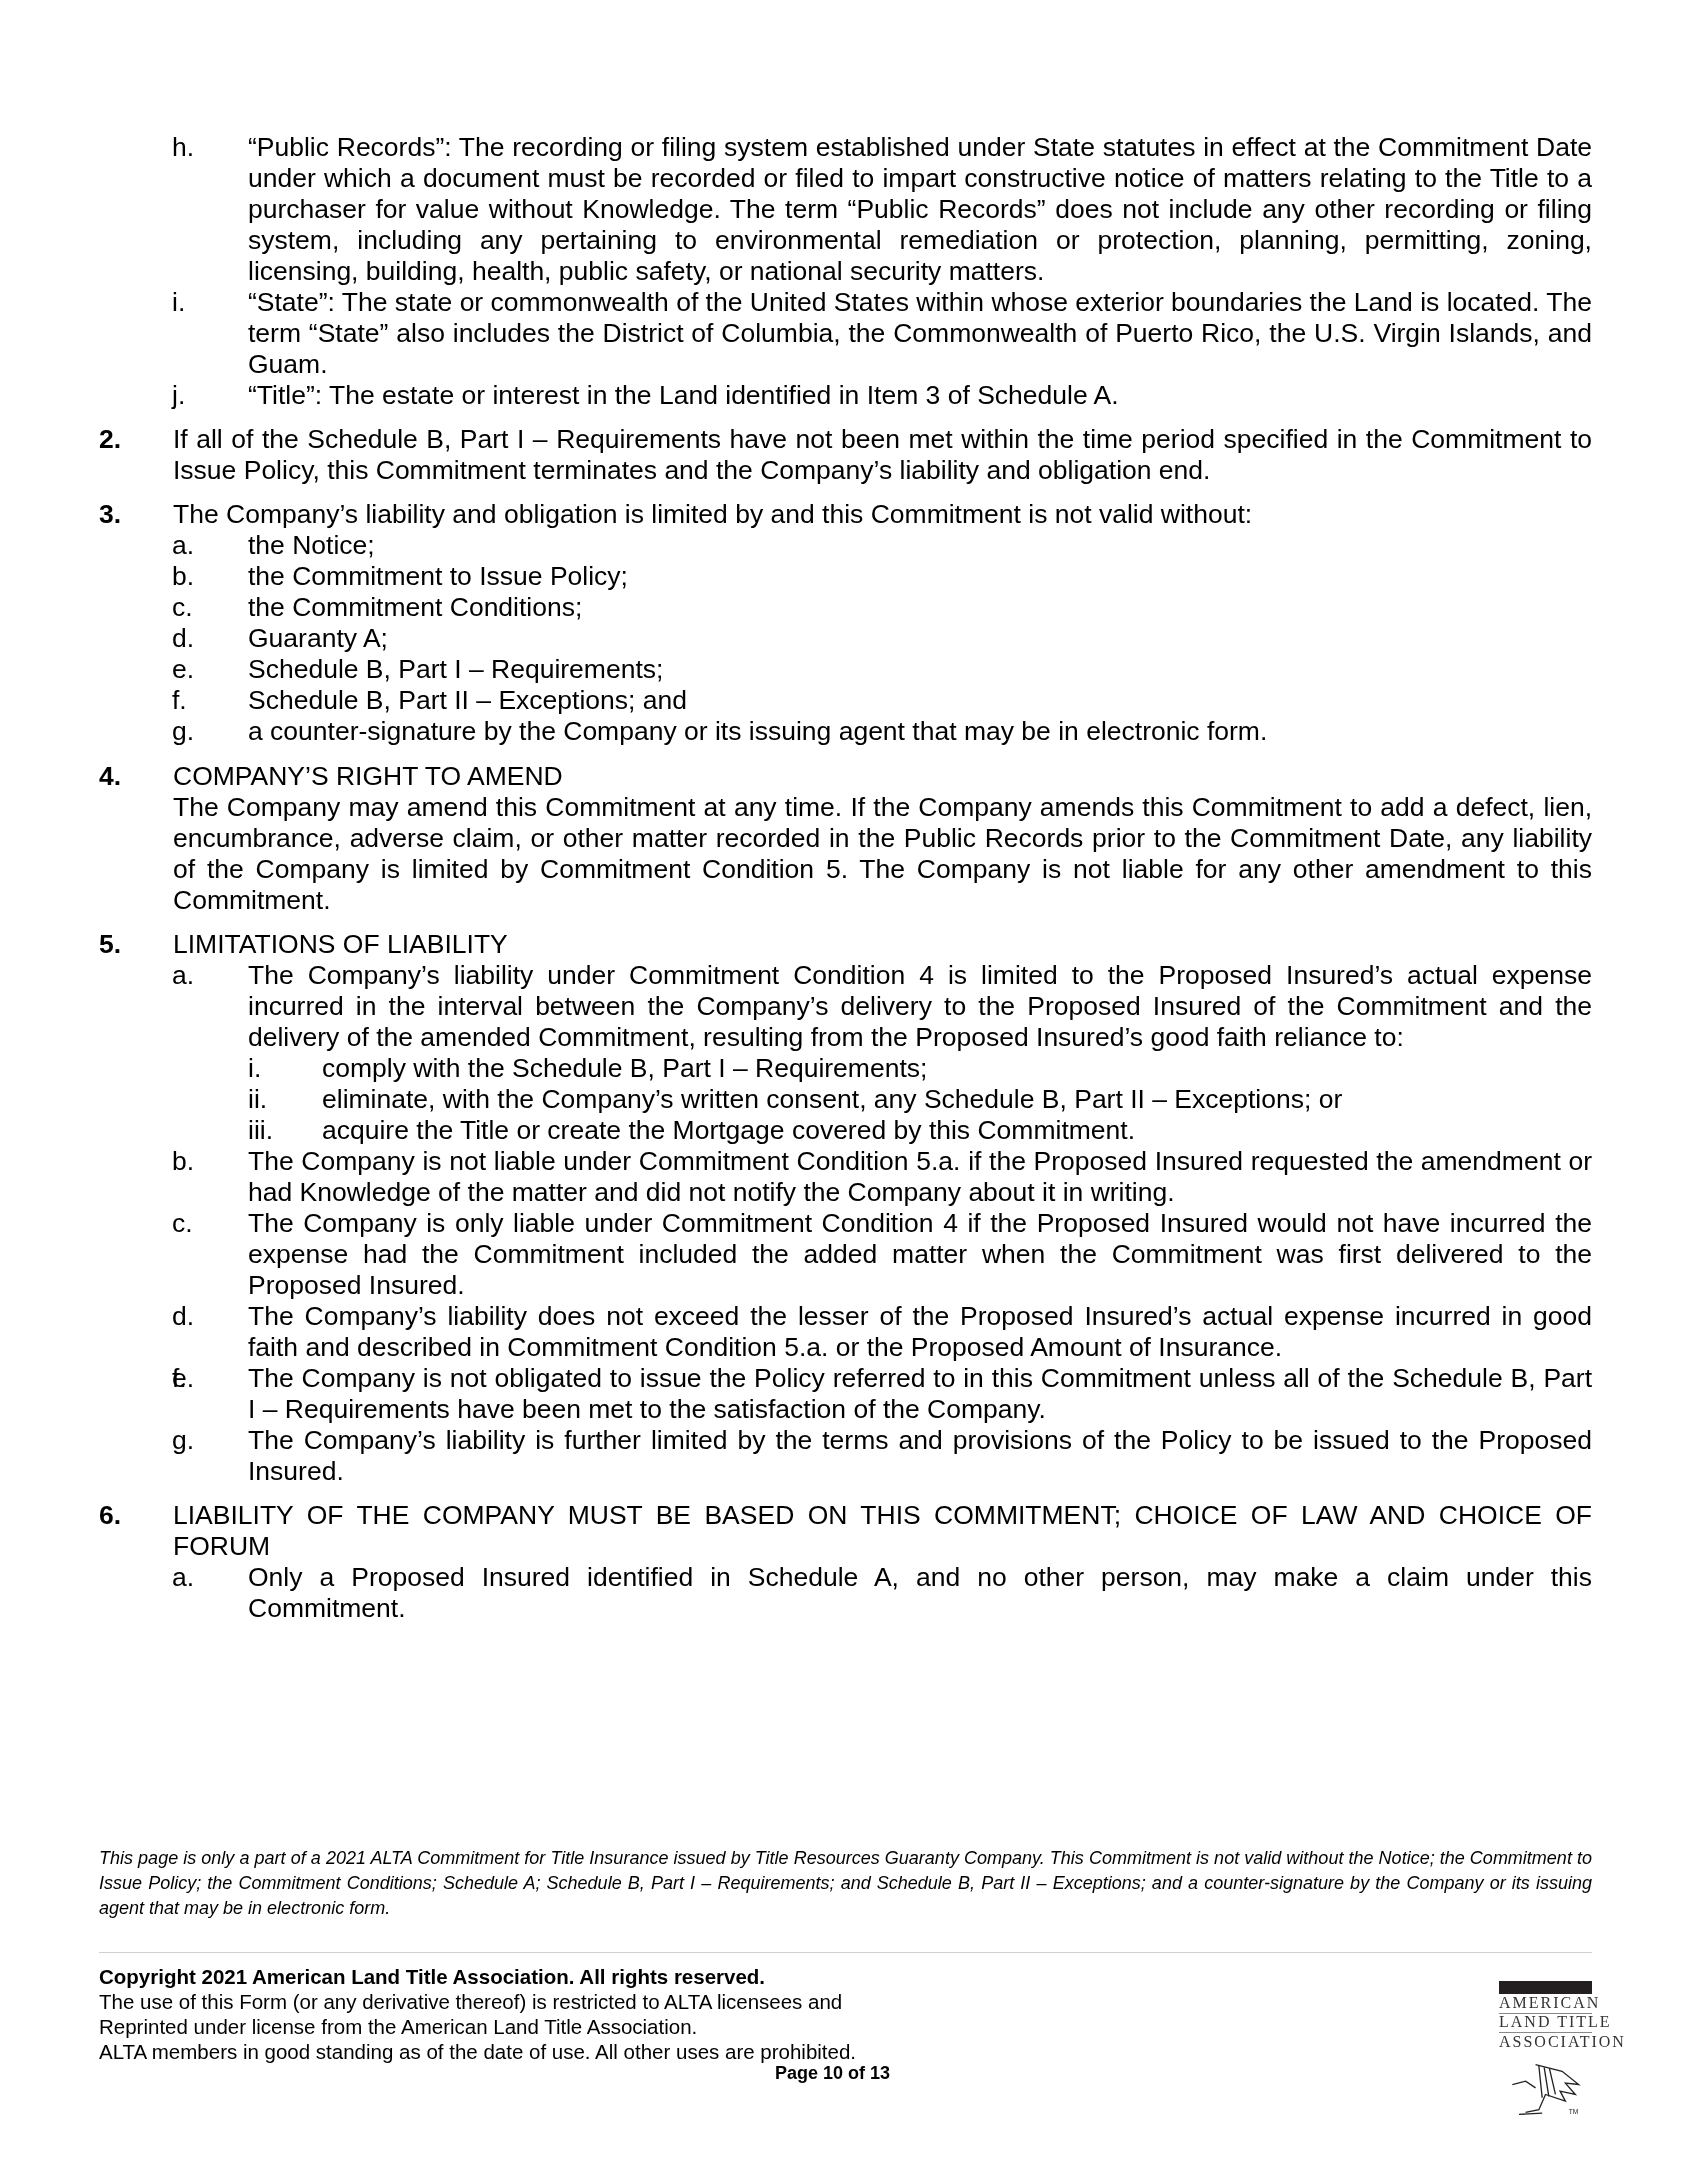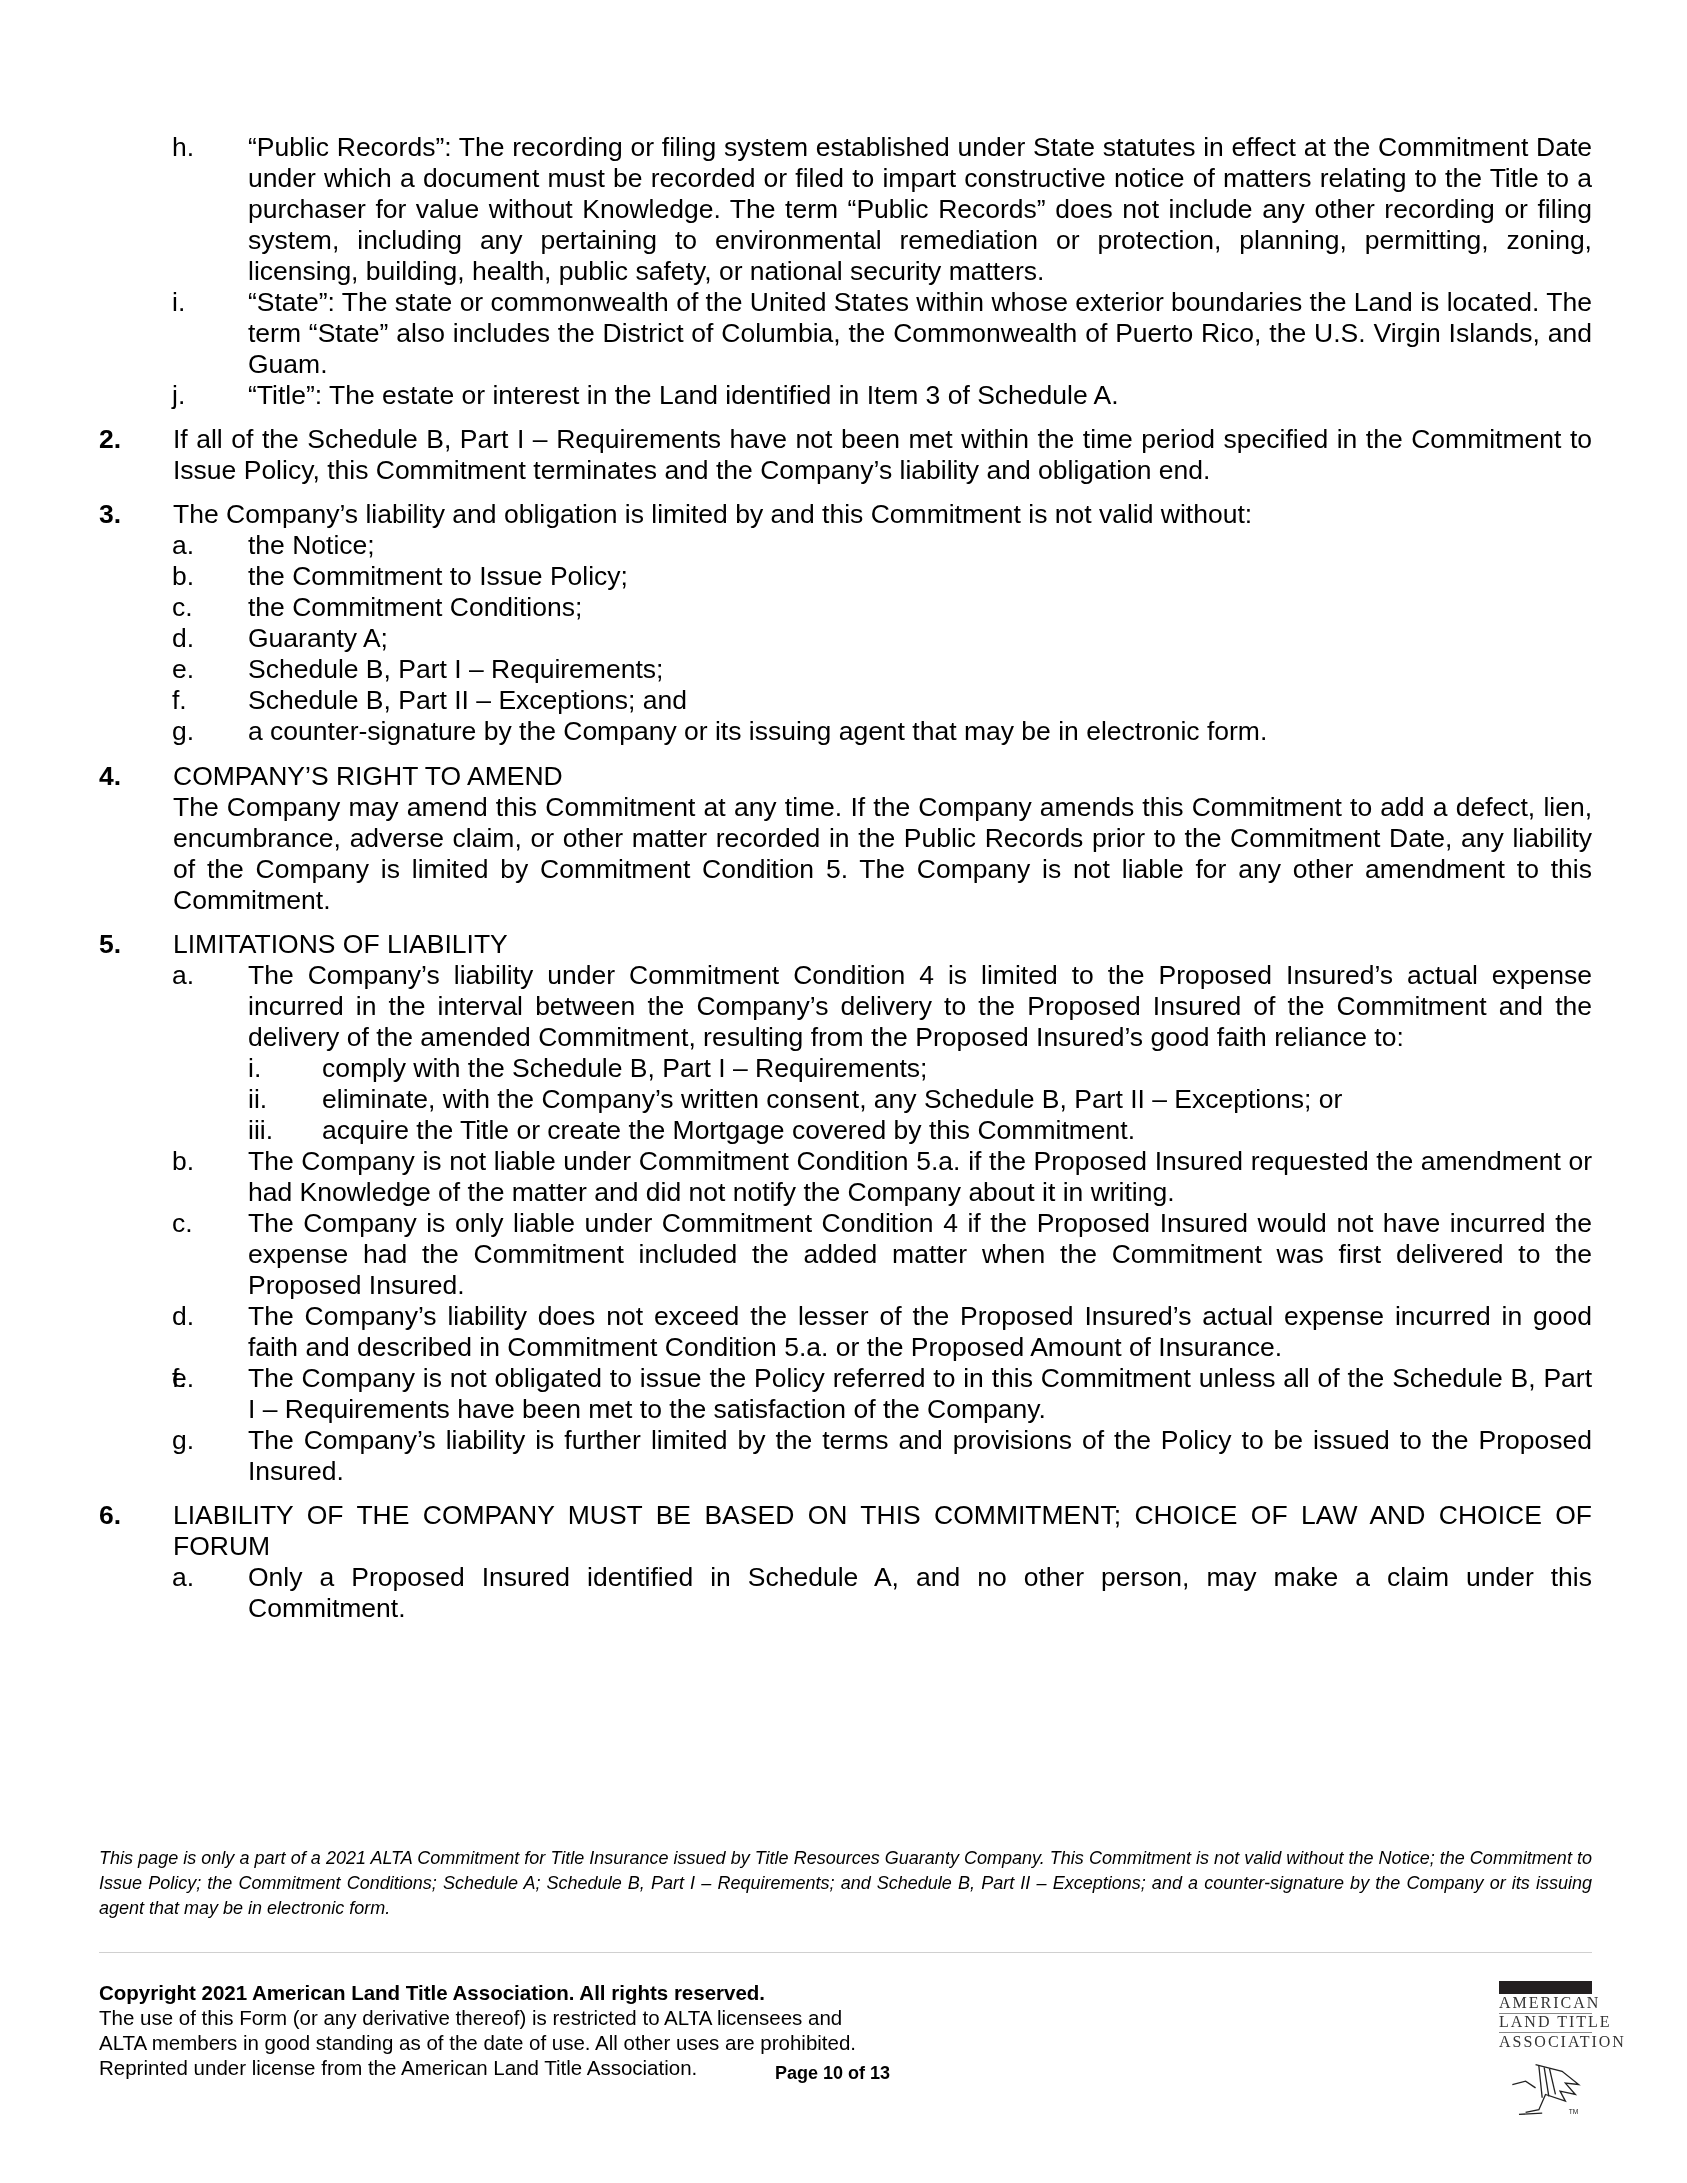--- a/index.html
+++ b/index.html
@@ -9,21 +9,21 @@
   .main { position: absolute; left: 99px; top: 132px; width: 1493px; font-size: 26.5px; line-height: 31px; }
   .sub { position: relative; padding-left: 149px; text-align: justify; }
   .sub .lbl { position: absolute; left: 73px; top: 0; }
   .sub.lvl3 { padding-left: 223px; }
   .sub.lvl3 .lbl { left: 149px; }
   .num { position: relative; padding-left: 74px; text-align: justify; margin-top: 13.2px; }
   .num .n { position: absolute; left: 0; top: 0; font-weight: bold; }
   .footer-note { position: absolute; left: 99px; top: 1846px; width: 1493px; font-size: 18px; line-height: 25px; font-style: italic; text-align: justify; }
   .rule { position: absolute; left: 99px; top: 1952px; width: 1493px; height: 1.3px; background: #d0d0d0; }
   .copy { position: absolute; left: 99px; top: 1964px; width: 860px; font-size: 20.5px; line-height: 25px; }
-  .copy .b { font-weight: bold; margin-top: 16px; }
+  .copy .b { font-weight: bold; }
   .pageno { position: absolute; left: 775px; top: 2063px; font-size: 18px; font-weight: bold; }
   .logo { position: absolute; left: 1499px; top: 1981px; width: 93px; }
   .logo .bar { height: 13.2px; background: #231f20; }
   .logo .word { font-family: "Liberation Serif", serif; font-size: 16px; letter-spacing: 2px; color: #333; text-align: center; line-height: 18.5px; white-space: nowrap; }
   .logo .hl { height: 0.7px; background: #888; }
 </style>
 </head>
 <body>
 
 <div class="page">
@@ -91,22 +91,22 @@
     <div>
       <div class="sub"><span class="lbl">a.</span><span>Only a Proposed Insured identified in Schedule A, and no other person, may make a claim under this Commitment.</span></div>
     </div>
   </div>
 
   <div class="footer-note">This page is only a part of a 2021 ALTA Commitment for Title Insurance issued by Title Resources Guaranty Company. This Commitment is not valid without the Notice; the Commitment to Issue Policy; the Commitment Conditions; Schedule A; Schedule B, Part I – Requirements; and Schedule B, Part II – Exceptions; and a counter-signature by the Company or its issuing agent that may be in electronic form.</div>
   <div class="rule"></div>
   <div class="copy">
     <div class="b">Copyright 2021 American Land Title Association. All rights reserved.</div>
     <div>The use of this Form (or any derivative thereof) is restricted to ALTA licensees and</div>
+    <div>Reprinted under license from the American Land Title Association.</div>
     <div>ALTA members in good standing as of the date of use. All other uses are prohibited.</div>
-    <div>Reprinted under license from the American Land Title Association.</div>
   </div>
   <div class="pageno">Page 10 of 13</div>
 
   <div class="logo">
     <div class="bar"></div>
     <div class="word">AMERICAN</div>
     <div class="hl"></div>
     <div class="word">LAND TITLE</div>
     <div class="hl"></div>
     <div class="word">ASSOCIATION</div>

